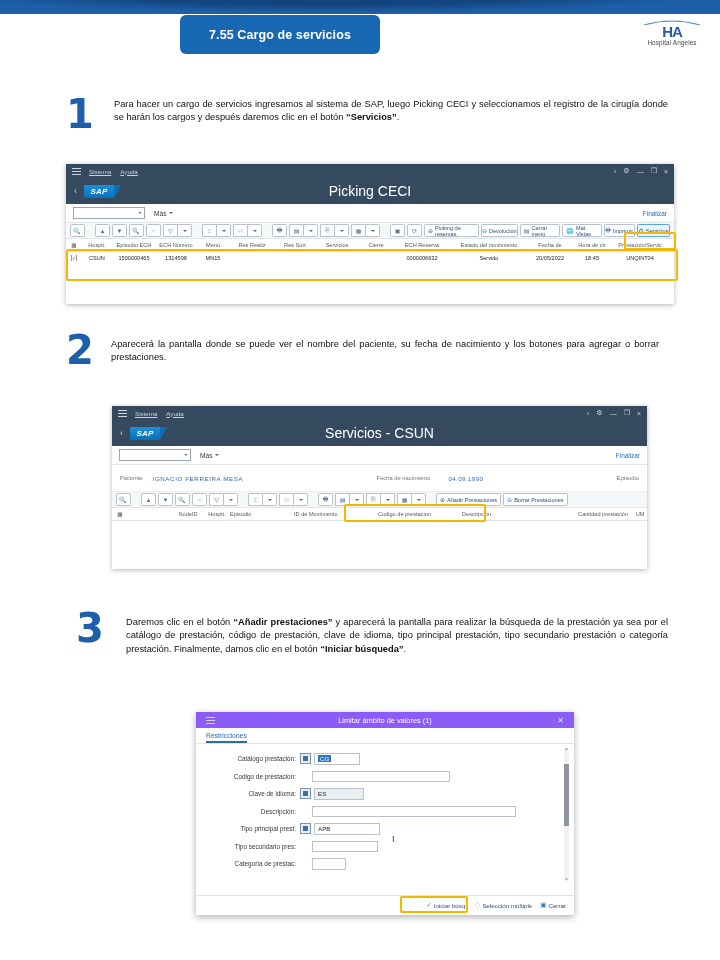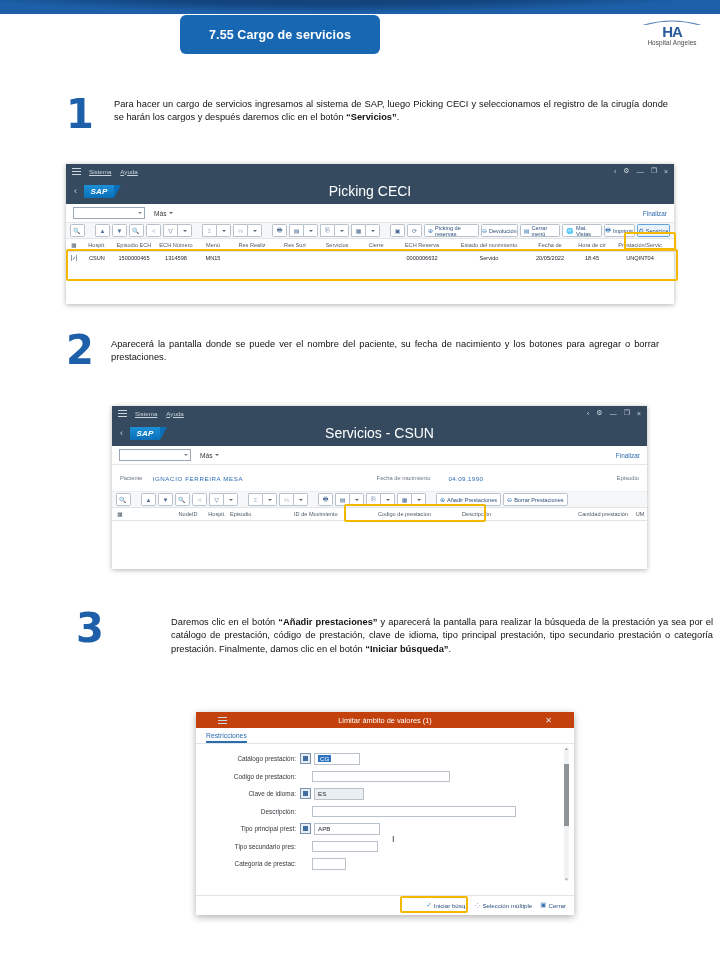--- a/index.html
+++ b/index.html
@@ -78,21 +78,21 @@
   .sap-thead .th{font-size:5.6px;color:#4d5a66;text-align:center;overflow:hidden;white-space:nowrap;}
   .sap-row{height:12px;display:flex;align-items:center;background:#fff;}
   .sap-row .td{font-size:5.6px;color:#23292f;text-align:center;overflow:hidden;white-space:nowrap;}
   .chk{width:7px;height:7px;border:1px solid #8e99a4;background:#fff;font-size:5px;line-height:6px;
     text-align:center;color:#2b4f79;margin:auto;}
   .dot{width:5px;height:5px;border-radius:50%;margin:auto;}
   .sq{width:5px;height:5px;margin:auto;}
 
   
   .dlg{position:absolute;background:#fff;box-shadow:0 2px 7px rgba(0,0,0,.32);overflow:hidden;}
-  .dlg-bar{height:16px;background:#c2410c;display:flex;align-items:center;padding:0 22px;position:relative;}
+  .dlg-bar{height:16px;background:#8b5cf6;display:flex;align-items:center;padding:0 10px;position:relative;}
   .dlg-bar .burger{width:9px;height:7px;display:flex;flex-direction:column;justify-content:space-between;}
   .dlg-bar .burger i{display:block;height:1px;background:#cdd6de;}
   .dlg-title{position:absolute;left:0;right:0;text-align:center;color:#fff;font-size:7.4px;pointer-events:none;}
   .dlg-x{margin-left:auto;color:#dfe5ea;font-size:8px;z-index:2;}
   .dlg-tabs{height:15px;border-bottom:1px solid #e1e5e8;display:flex;align-items:flex-end;padding:0 10px;}
   .dlg-tab{font-size:6.8px;color:#2b6caf;border-bottom:2px solid #2b6caf;padding-bottom:2px;}
   .dlg-body{position:relative;padding:9px 0 0 0;height:142px;}
   .frow{display:flex;align-items:center;margin-bottom:6px;padding-left:14px;}
   .flabel{font-size:6.4px;color:#33383d;width:86px;text-align:right;margin-right:4px;}
   .fbtn{width:9px;height:9px;border:1px solid #7b92ad;background:#e8eef5;margin-right:3px;
@@ -399,21 +399,21 @@
     <span class="th" style="width:84px;text-align:left;">ID de Movimiento</span>
     <span class="th" style="width:84px;text-align:left;">Codigo de prestacion</span>
     <span class="th" style="width:110px;text-align:left;">Descripción</span>
     <span class="th" style="width:62px;">Cantidad prestación</span>
     <span class="th" style="width:12px;">UM</span>
   </div>
 </div>
 <div class="hlbox" style="left:344px;top:504px;width:138px;height:14px;"></div>
 
 <div class="step-num" style="left:76px;top:608px;">3</div>
-<div class="step-txt" style="left:126px;top:616px;width:542px;margin-left:45px;">
+<div class="step-txt" style="left:126px;top:616px;width:542px;">
   <span id="s3">Daremos clic en el botón <b>“Añadir prestaciones”</b> y aparecerá la pantalla para realizar la búsqueda de la prestación  ya sea por el catálogo de prestación, código de prestación, clave de idioma, tipo principal prestación, tipo secundario prestación  o categoría prestación. Finalmente, damos clic en el botón <b>“Iniciar búsqueda”</b>.</span>
 </div>
 
 <div class="dlg" style="left:196px;top:712px;width:378px;height:203px;">
   <div class="dlg-bar">
     <span class="burger">
         <i></i>
         <i></i>
         <i></i>
       </span>

